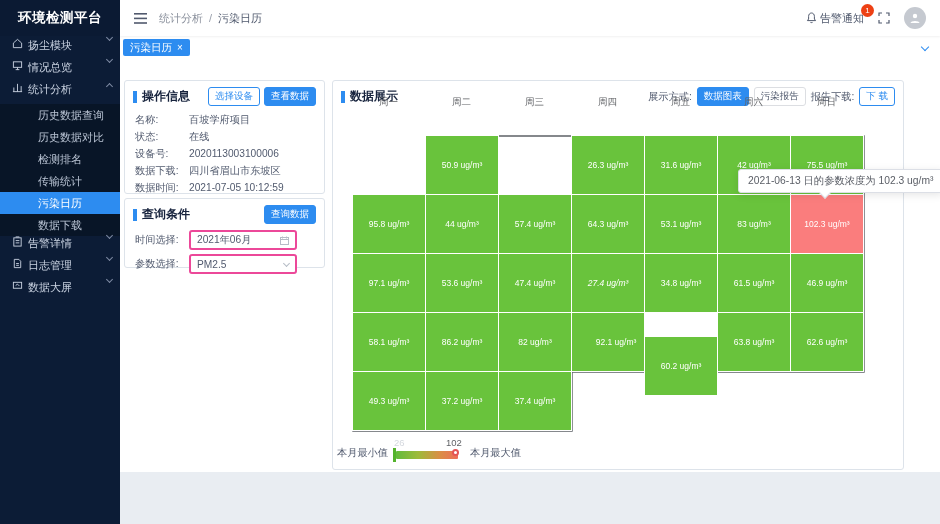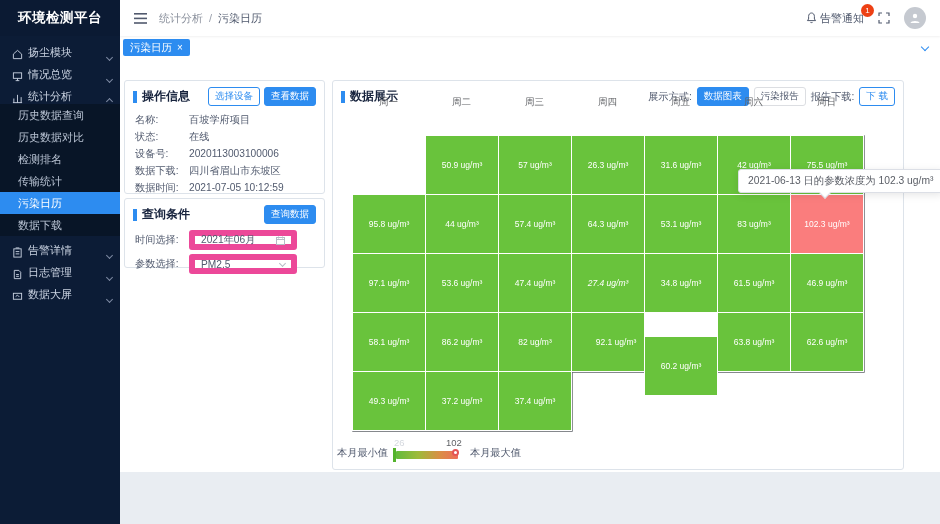--- a/index.html
+++ b/index.html
@@ -3,27 +3,27 @@
 <meta charset="utf-8">
 <style>
   * { margin:0; padding:0; box-sizing:border-box; }
   html,body { width:940px; height:524px; overflow:hidden; }
   body { font-family:"Liberation Sans","DejaVu Sans",sans-serif; background:#e9edf2; position:relative; font-size:11px; color:#515a6e; }
 
   
   .sidebar { position:absolute; left:0; top:0; width:120px; height:524px; background:#0c1c36; z-index:10; }
   .logo { height:36px; line-height:36px; text-align:center; color:#fff; font-size:13.5px; font-weight:bold; letter-spacing:.5px; background:#0b1a33; }
   .nav { padding-top:2px; }
-  .nav-item { height:22px; display:flex; align-items:flex-end; padding:0 8px 0 12px; color:#c9d2e1; font-size:11px; cursor:pointer; }
+  .nav-item { height:22px; display:flex; align-items:flex-start; padding:0 8px 0 12px; color:#c9d2e1; font-size:11px; cursor:pointer; }
   .nav-item .nlabel { margin-left:5px; flex:1; }
   .nav-icon { width:11px; height:11px; flex:none; }
   .chev { width:5px; height:5px; border-right:1px solid #7e8aa3; border-bottom:1px solid #7e8aa3; transform:rotate(45deg); margin-top:-3px; flex:none; }
   .chev.up { transform:rotate(-135deg); margin-top:2px; }
   .submenu { background:#081527; }
-  .sub-item { height:22px; line-height:22px; padding-left:18px; color:#bac4d4; font-size:11px; cursor:pointer; }
+  .sub-item { height:22px; line-height:22px; padding-left:38px; color:#bac4d4; font-size:11px; cursor:pointer; }
   .sub-item.active { background:#2d8cf0; color:#fff; }
 
   
   .topbar { position:absolute; left:120px; top:0; width:820px; height:36px; background:#fff; display:flex; align-items:center; padding:0 14px; box-shadow:0 1px 2px rgba(0,0,0,.06); z-index:5; }
   .crumb-sep { margin:0 6px; color:#9aa0ac; }
   .crumb-a { color:#8a909c; }
   .crumb-b { color:#515a6e; }
   .tb-right { margin-left:auto; display:flex; align-items:center; gap:14px; }
   .notif { position:relative; display:flex; align-items:center; gap:3px; color:#515a6e; cursor:pointer; }
   .badge { position:absolute; top:-7px; right:-10px; min-width:13px; height:13px; border-radius:7px; background:#ed4014; color:#fff; font-size:8px; line-height:13px; text-align:center; padding:0 3px; }
@@ -50,21 +50,21 @@
   .btn-outline { background:#fff; border:1px solid #2d8cf0; color:#2d8cf0; }
   .btn-neutral { background:#fff; border:1px solid #dcdee2; color:#515a6e; }
 
   .fields { padding:3px 10px 0 10px; }
   .frow { display:flex; align-items:center; height:17px; font-size:10.2px; }
   .flabel { width:54px; color:#515a6e; flex:none; }
   .fval { color:#515a6e; white-space:nowrap; }
 
   .qrow { display:flex; align-items:center; padding:0 10px; margin-top:4px; font-size:10.2px; }
   .qlabel { width:54px; flex:none; }
-  .ibox { width:108px; height:20px; border:6px solid #ec4899; border-radius:3px; display:flex; align-items:center; padding:0 6px; color:#515a6e; background:#fff; cursor:pointer; }
+  .ibox { width:108px; height:20px; border:2px solid #ec4899; border-radius:3px; display:flex; align-items:center; padding:0 6px; color:#515a6e; background:#fff; cursor:pointer; }
   .ibox .itxt { flex:1; }
   .sel-chev { width:5px; height:5px; border-right:1px solid #b6bcc6; border-bottom:1px solid #b6bcc6; transform:rotate(45deg); margin-top:-2px; }
 
   
   .disp-head { position:absolute; top:6px; left:8px; right:8px; display:flex; align-items:center; gap:5px; }
   .disp-ctrl { margin-left:auto; display:flex; align-items:center; gap:5px; font-size:10.2px; color:#515a6e; }
   .weekdays { position:absolute; left:19px; top:15px; display:flex; }
   .weekdays span { width:73px; text-align:center; font-size:9.5px; color:#606266; }
   .hm-grid { position:absolute; left:19px; top:54px; width:511px; height:295px; }
   .hm-cell { position:absolute; width:74px; height:60px; border:1px solid #fff; display:flex; align-items:center; justify-content:center; color:#fff; font-size:8.5px; cursor:pointer; }
@@ -266,23 +266,20 @@
         <span>周日</span>
       </div>
 
     <div class="hm-grid" id="heatmap-grid">
       <svg class="hm-outline" width="515" height="299" viewBox="0 0 515 299">
         <path d="M75 2 H513 V238 H221 V297 H2 V61 H75 Z" fill="none" stroke="#5d6167" stroke-width="1.4"></path>
       </svg>
     <div class="hm-cell" style="left: 73px; top: 0px; background: rgb(105, 195, 60);">
           <span>50.9 ug/m³</span>
         </div>
-        <div class="hm-cell" style="left: 146px; top: 0px; background: rgb(105, 195, 60);">
-          <span>57 ug/m³</span>
-        </div>
         <div class="hm-cell" style="left: 219px; top: 0px; background: rgb(105, 195, 60);">
           <span>26.3 ug/m³</span>
         </div>
         <div class="hm-cell" style="left: 292px; top: 0px; background: rgb(105, 195, 60);">
           <span>31.6 ug/m³</span>
         </div>
         <div class="hm-cell" style="left: 365px; top: 0px; background: rgb(105, 195, 60);">
           <span>42 ug/m³</span>
         </div>
         <div class="hm-cell" style="left: 438px; top: 0px; background: rgb(105, 195, 60);">

